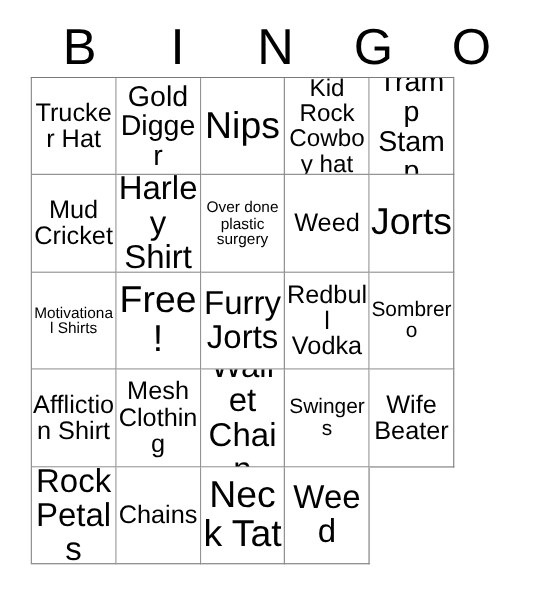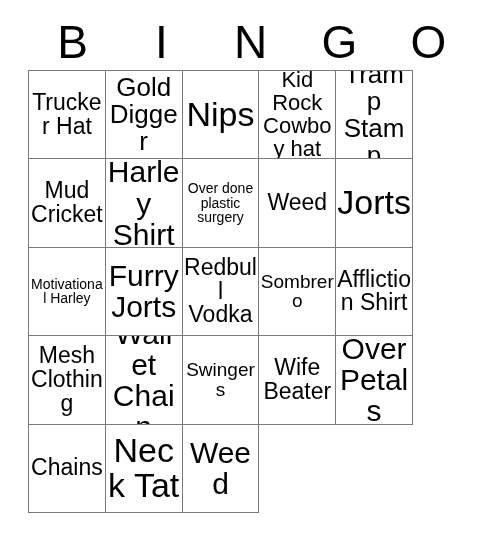--- a/index.html
+++ b/index.html
@@ -126,21 +126,24 @@
       <div class="cell">
         <span class="cell-text fs-xxs">Over done plastic surgery</span>
       </div>
       <div class="cell">
         <span class="cell-text fs-md">Weed</span>
       </div>
       <div class="cell">
         <span class="cell-text fs-xxl">Jorts</span>
       </div>
       <div class="cell">
-        <span class="cell-text fs-xxs">Motivational Harley</span>
+        <span class="cell-text fs-xxs">Motivational Shirts</span>
+      </div>
+      <div class="cell">
+        <span class="cell-text fs-xxl">Free!</span>
       </div>
       <div class="cell">
         <span class="cell-text fs-xl">Furry Jorts</span>
       </div>
       <div class="cell">
         <span class="cell-text fs-md">Redbull Vodka</span>
       </div>
       <div class="cell">
         <span class="cell-text fs-sm">Sombrero</span>
       </div>
@@ -153,21 +156,21 @@
       <div class="cell">
         <span class="cell-text fs-xl">Wallet Chain</span>
       </div>
       <div class="cell">
         <span class="cell-text fs-sm">Swingers</span>
       </div>
       <div class="cell">
         <span class="cell-text fs-md">Wife Beater</span>
       </div>
       <div class="cell">
-        <span class="cell-text fs-xl">Over Petals</span>
+        <span class="cell-text fs-xl">Rock Petals</span>
       </div>
       <div class="cell">
         <span class="cell-text fs-md">Chains</span>
       </div>
       <div class="cell">
         <span class="cell-text fs-xxl">Neck Tat</span>
       </div>
       <div class="cell">
         <span class="cell-text fs-xl">Weed</span>
       </div>

